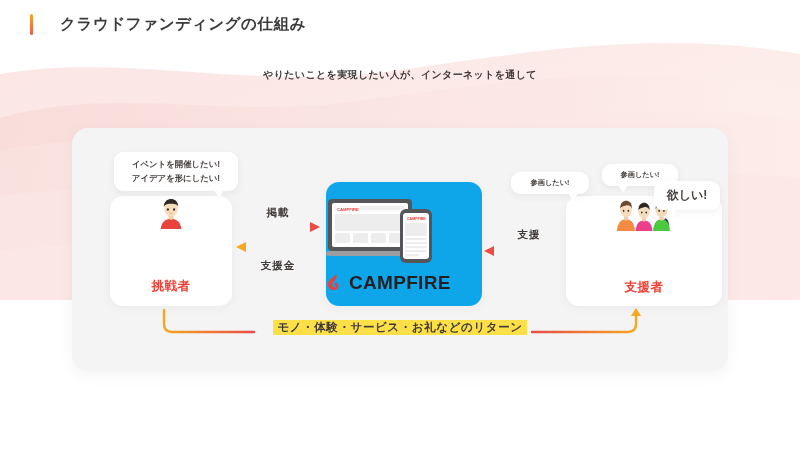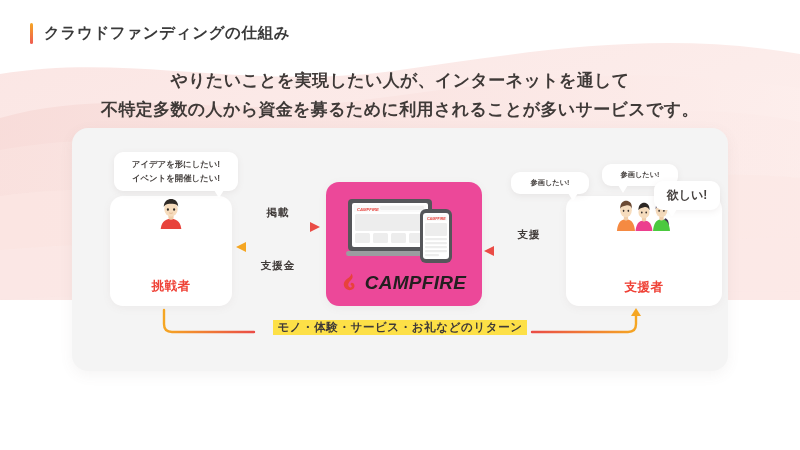--- a/index.html
+++ b/index.html
@@ -7,43 +7,43 @@
     width:800px;height:450px;overflow:hidden;position:relative;
     background:#ffffff;
     font-family:"Liberation Sans","DejaVu Sans",sans-serif;
     -webkit-font-smoothing:antialiased;
   }
   
   .bg-waves{position:absolute;inset:0;overflow:hidden;z-index:0;}
   .bg-waves svg{position:absolute;top:0;left:0;width:800px;height:450px;}
 
   
-  .header{position:absolute;left:30px;top:23px;display:flex;align-items:center;gap:11px;z-index:5;}
+  .header{position:absolute;left:30px;top:14px;display:flex;align-items:center;gap:27px;z-index:5;}
   .accent-bar{width:3px;height:21px;border-radius:2px;
     background:linear-gradient(180deg,#f5a623 0%,#ef5b52 100%);}
   .page-title{font-size:15.5px;font-weight:700;color:#3a3a3a;letter-spacing:.6px;}
 
   
   .subtitle{position:absolute;left:0;right:0;top:66px;text-align:center;z-index:5;
-    font-size:17px;font-weight:700;color:#3f3a38;line-height:1.72;letter-spacing:.35px;}
+    font-size:10px;font-weight:700;color:#3f3a38;line-height:1.72;letter-spacing:.35px;}
 
   
   .panel{position:absolute;left:72px;top:128px;width:656px;height:243px;
     background:#f4f4f4;border-radius:16px;z-index:3;
     box-shadow:0 4px 14px rgba(120,100,100,.07);}
 
   
   .actor-card{position:absolute;background:#ffffff;border-radius:13px;z-index:6;
     box-shadow:0 2px 8px rgba(140,120,120,.07);
     display:flex;flex-direction:column;align-items:center;justify-content:flex-end;gap:48px;}
   .card-challenger{left:110px;top:196px;width:122px;height:110px;}
   .card-supporter{left:566px;top:196px;width:156px;height:110px;}
-  .card-platform{left:326px;top:182px;width:156px;height:124px;background:#ec4899;border-radius:13px;
+  .card-platform{left:326px;top:182px;width:156px;height:124px;background:#0ea5e9;border-radius:13px;
     position:absolute;z-index:6;box-shadow:0 2px 8px rgba(140,120,120,.07);
-    display:flex;flex-direction:column;align-items:center;justify-content:center;font-style:italic;}
+    display:flex;flex-direction:column;justify-content:center;}
   .actor-label{font-size:12.5px;font-weight:700;color:#ef4136;margin-bottom:11px;letter-spacing:.5px;}
   .supporter-label{font-size:12.5px;font-weight:700;color:#ef4136;margin-bottom:10px;letter-spacing:.5px;}
 
   
   .bubble{position:absolute;background:#fff;border-radius:9px;z-index:9;
     box-shadow:0 2px 6px rgba(130,110,110,.10);
     padding:6px 9px;text-align:center;color:#45403e;font-weight:700;}
   .bubble .tail{position:absolute;width:0;height:0;
     border-left:5px solid transparent;border-right:5px solid transparent;
     border-top:8px solid #fff;bottom:-7px;}
@@ -98,28 +98,27 @@
   </svg>
 </div>
 
 <div class="header">
   <div class="accent-bar"></div>
   <div class="page-title">クラウドファンディングの仕組み</div>
 </div>
 
 <div class="subtitle">
   <div>やりたいことを実現したい人が、インターネットを通して</div>
-  <div>不特定多数の人から資金を募るために利用されることが多いサービスです。</div>
 </div>
 
 <div class="panel"></div>
 
 <div class="bubble bubble-challenger">
+  <div>イベントを開催したい!</div>
   <div>アイデアを形にしたい!</div>
-  <div>イベントを開催したい!</div>
   <div class="tail"></div>
 </div>
 
 <div class="actor-card card-challenger">
   <svg width="56" height="64" viewBox="0 0 56 64" style="margin-bottom:1px;">
     <path d="M28 44 C14 44 9 54 8 64 L48 64 C47 54 42 44 28 44 Z" fill="#e8433c"></path>
     <rect x="23" y="34" width="10" height="12" rx="4" fill="#f0cda8"></rect>
     <ellipse cx="28" cy="25" rx="13" ry="15" fill="#f6dcbd"></ellipse>
     <path d="M14 22 C14 10 22 6 28 6 C35 6 42 10 42 22 C42 18 38 15 28 15 C19 15 15 18 14 22 Z" fill="#2f2a26"></path>
     <ellipse cx="22" cy="26" rx="2" ry="2.4" fill="#2f2a26"></ellipse>

